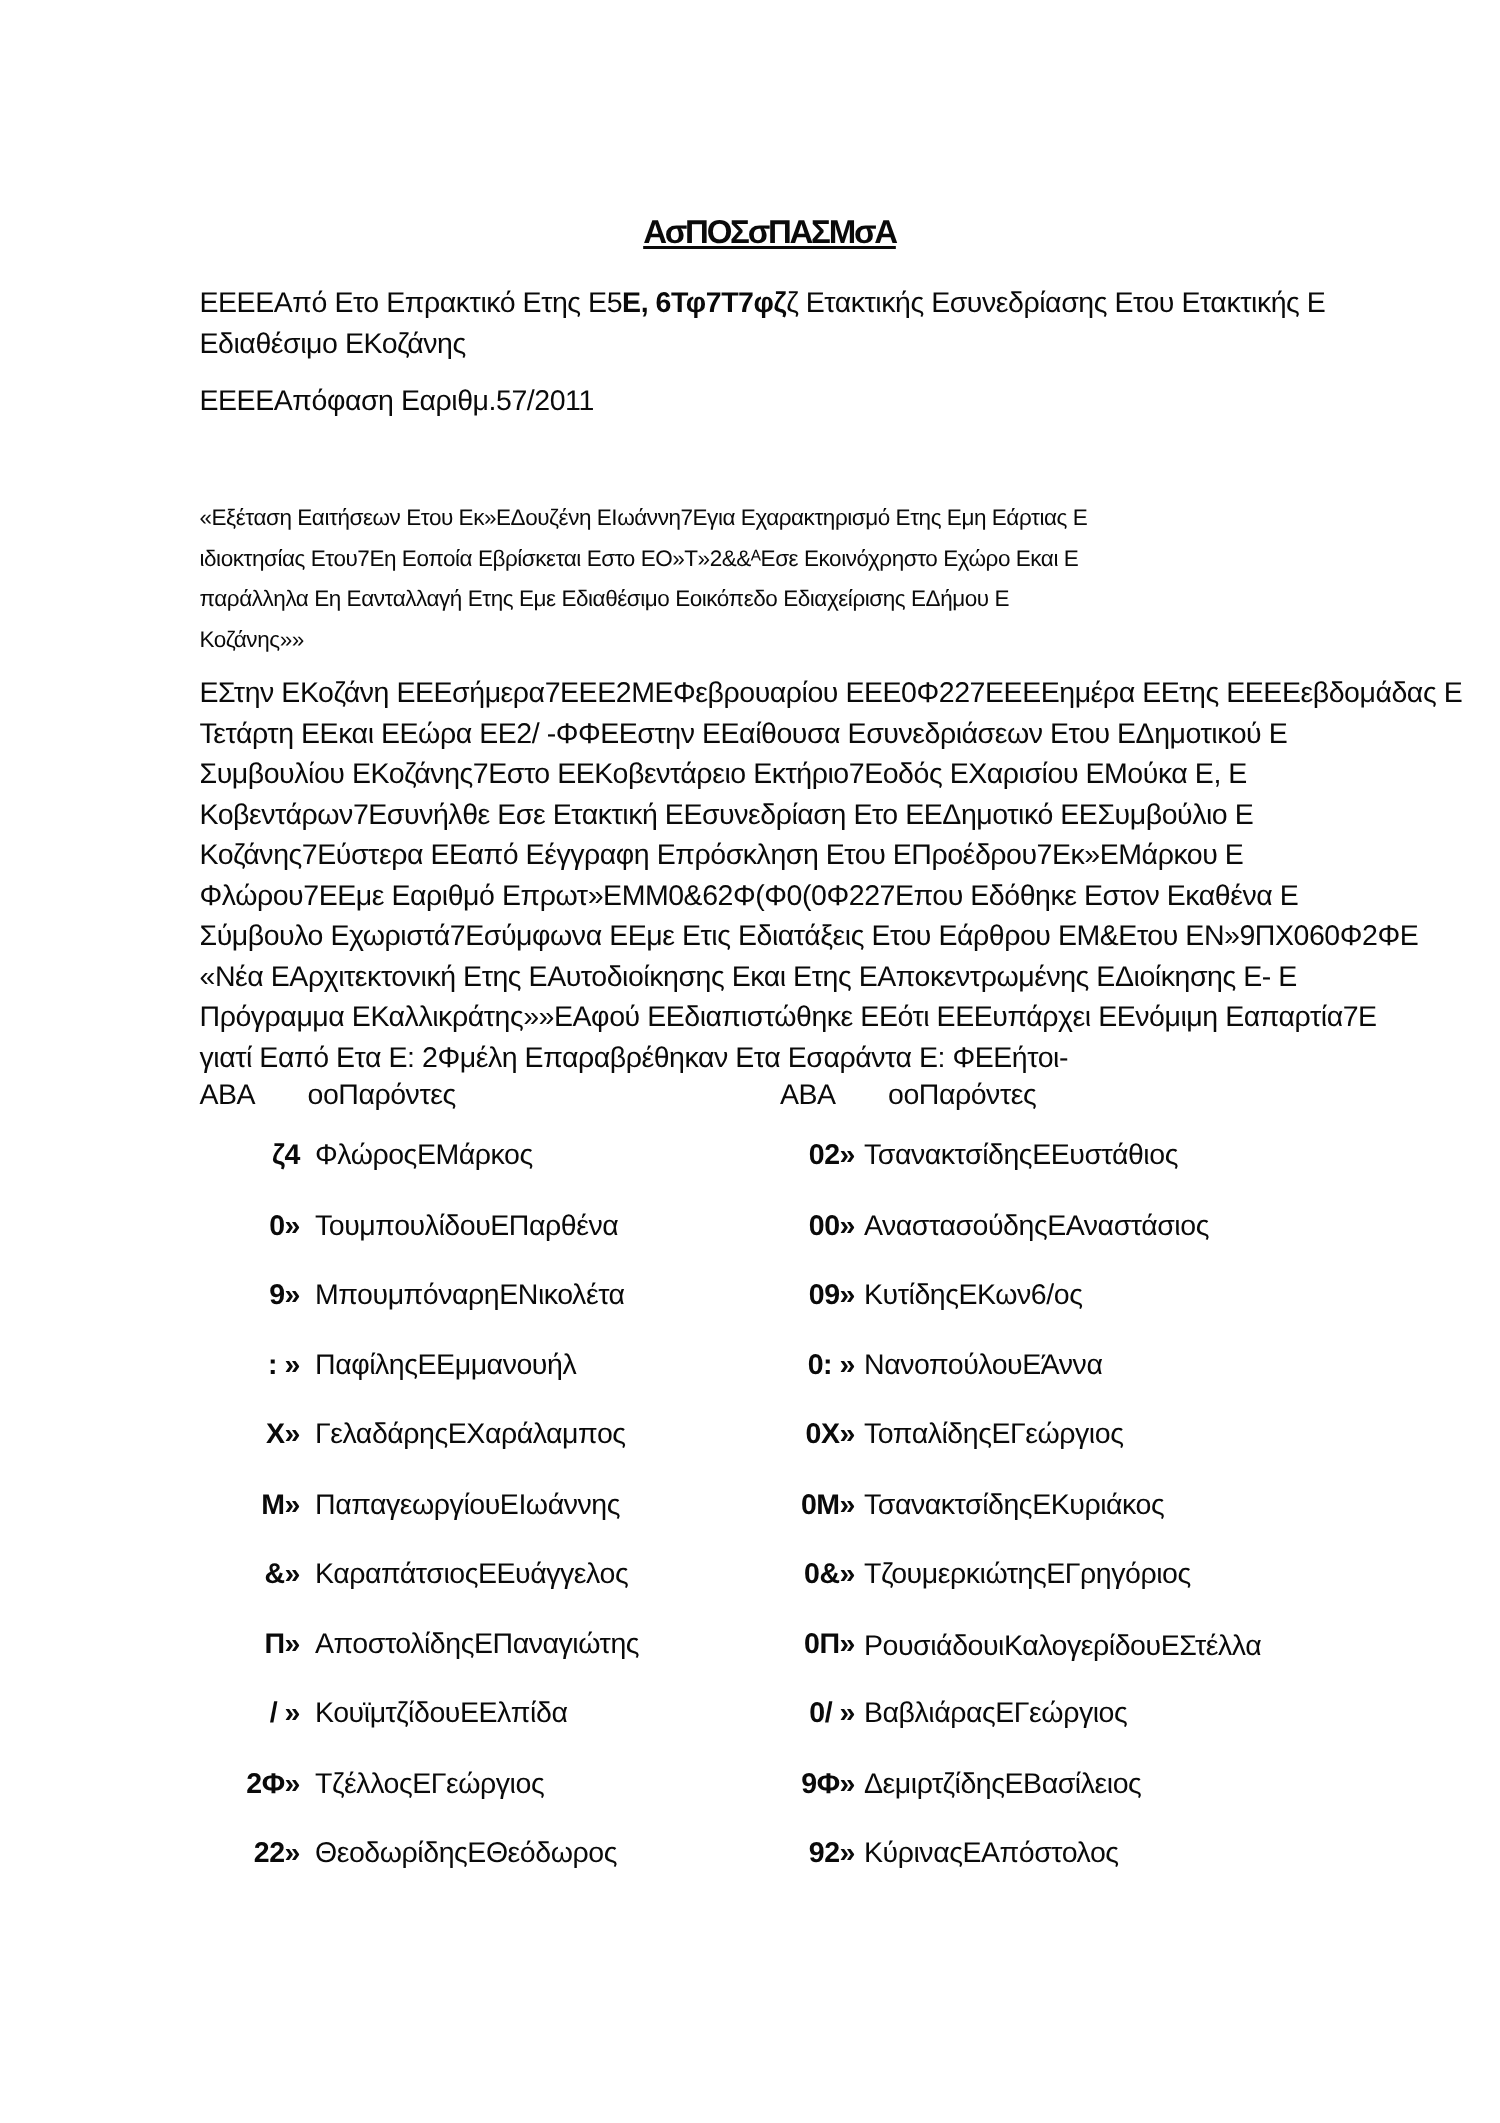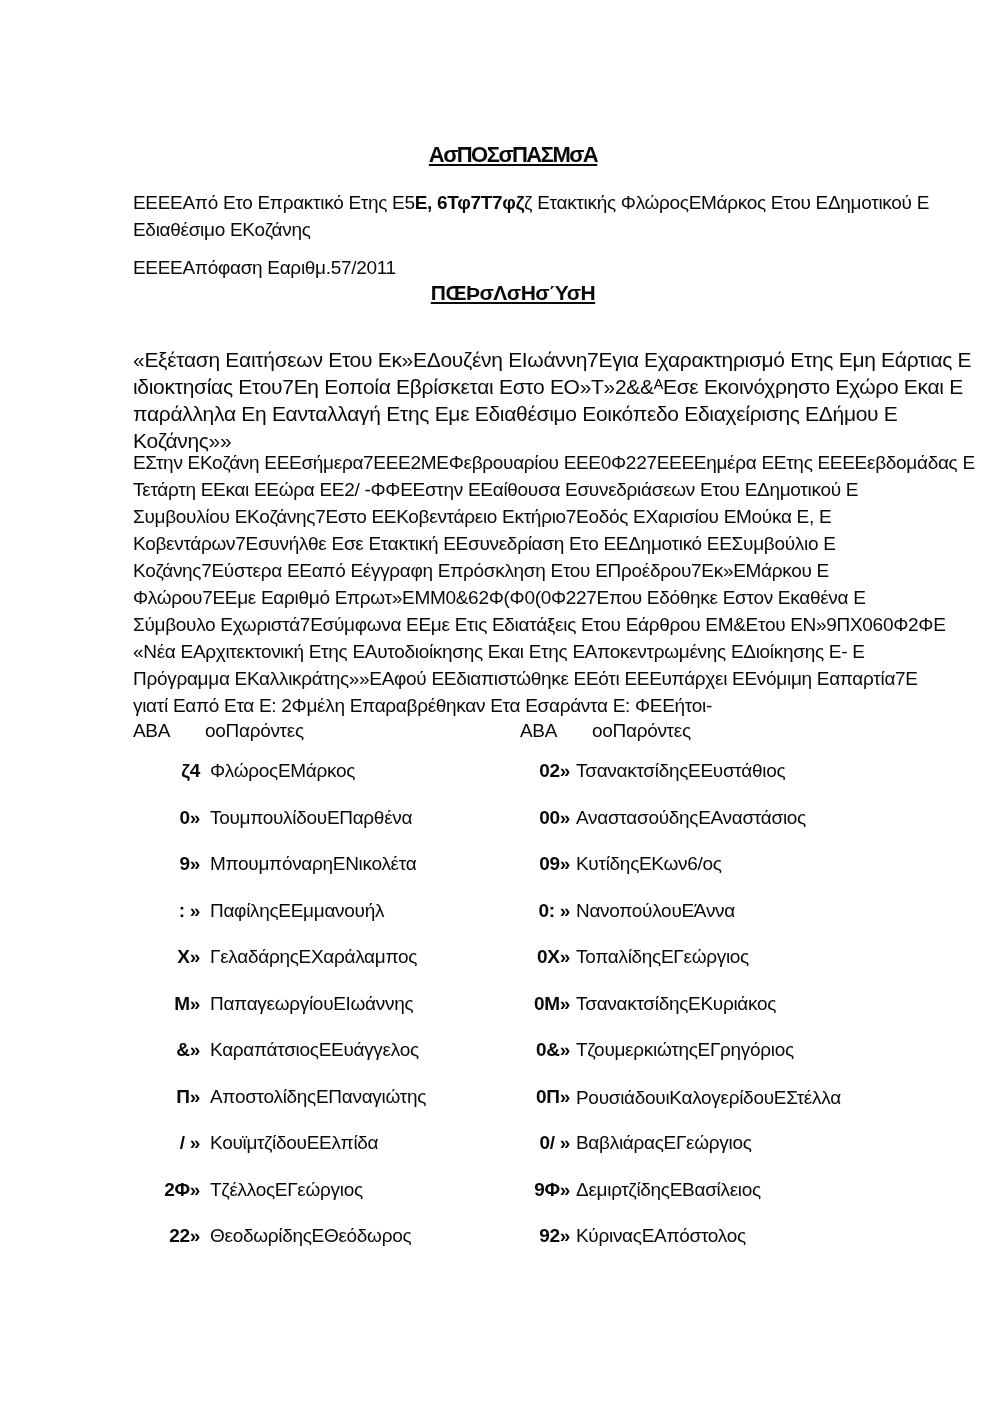--- a/index.html
+++ b/index.html
@@ -59,23 +59,23 @@
     text-align: center;
     font-size: 21px;
     font-weight: bold;
     letter-spacing: -0.5px;
     text-decoration: underline;
     white-space: nowrap;
   }
   .subject {
     position: absolute;
     left: 133px;
-    top: 346px;
+    top: 332px;
     width: 772px;
-    font-size: 21px;
+    font-size: 15px;
     line-height: 27px;
     letter-spacing: -0.3px;
   }
   .body-par {
     position: absolute;
     left: 133px;
     top: 449px;
     width: 772px;
     font-size: 19px;
     line-height: 27px;
@@ -119,27 +119,26 @@
   .att-row.small-name .nm { font-size: 19px; padding-top: 2px; }
 </style>
 </head>
 <body>
 
 <div class="page">
 
   <div class="doc-title">ΑσΠΟΣσΠΑΣΜσΑ</div>
 
   <div class="p1">
-    <div class="line"><span>ΕΕΕΕΑπό Ετο Επρακτικό Ετης Ε5</span><span class="bold-seg">Ε, 6Τφ7Τ7φζ</span><span>ζ Ετακτικής ΦλώροςΕΜάρκος Ετου ΕΔημοτικού Ε</span></div>
+    <div class="line"><span>ΕΕΕΕΑπό Ετο Επρακτικό Ετης Ε5</span><span class="bold-seg">Ε, 6Τφ7Τ7φζ</span><span>ζ Ετακτικής Εσυνεδρίασης Ετου Ετακτικής Ε</span></div>
     <div class="line">Εδιαθέσιμο ΕΚοζάνης</div>
   </div>
 
   <div class="decision">ΕΕΕΕΑπόφαση Εαριθμ.57/2011</div>
 
-  <div class="summary-heading">ΠŒϷσΛσΗσΎσΗ</div>
 
   <div class="subject">
 
       <div class="line">«Εξέταση Εαιτήσεων Ετου Εκ»ΕΔουζένη ΕΙωάννη7Εγια Εχαρακτηρισμό Ετης Εμη Εάρτιας Ε</div>
 
       <div class="line">ιδιοκτησίας Ετου7Εη Εοποία Εβρίσκεται Εστο ΕΟ»Τ»2&amp;&amp;ᴬΕσε Εκοινόχρηστο Εχώρο Εκαι Ε</div>
 
       <div class="line">παράλληλα Εη Εανταλλαγή Ετης Εμε Εδιαθέσιμο Εοικόπεδο Εδιαχείρισης ΕΔήμου Ε</div>
 
       <div class="line">Κοζάνης»»</div>

